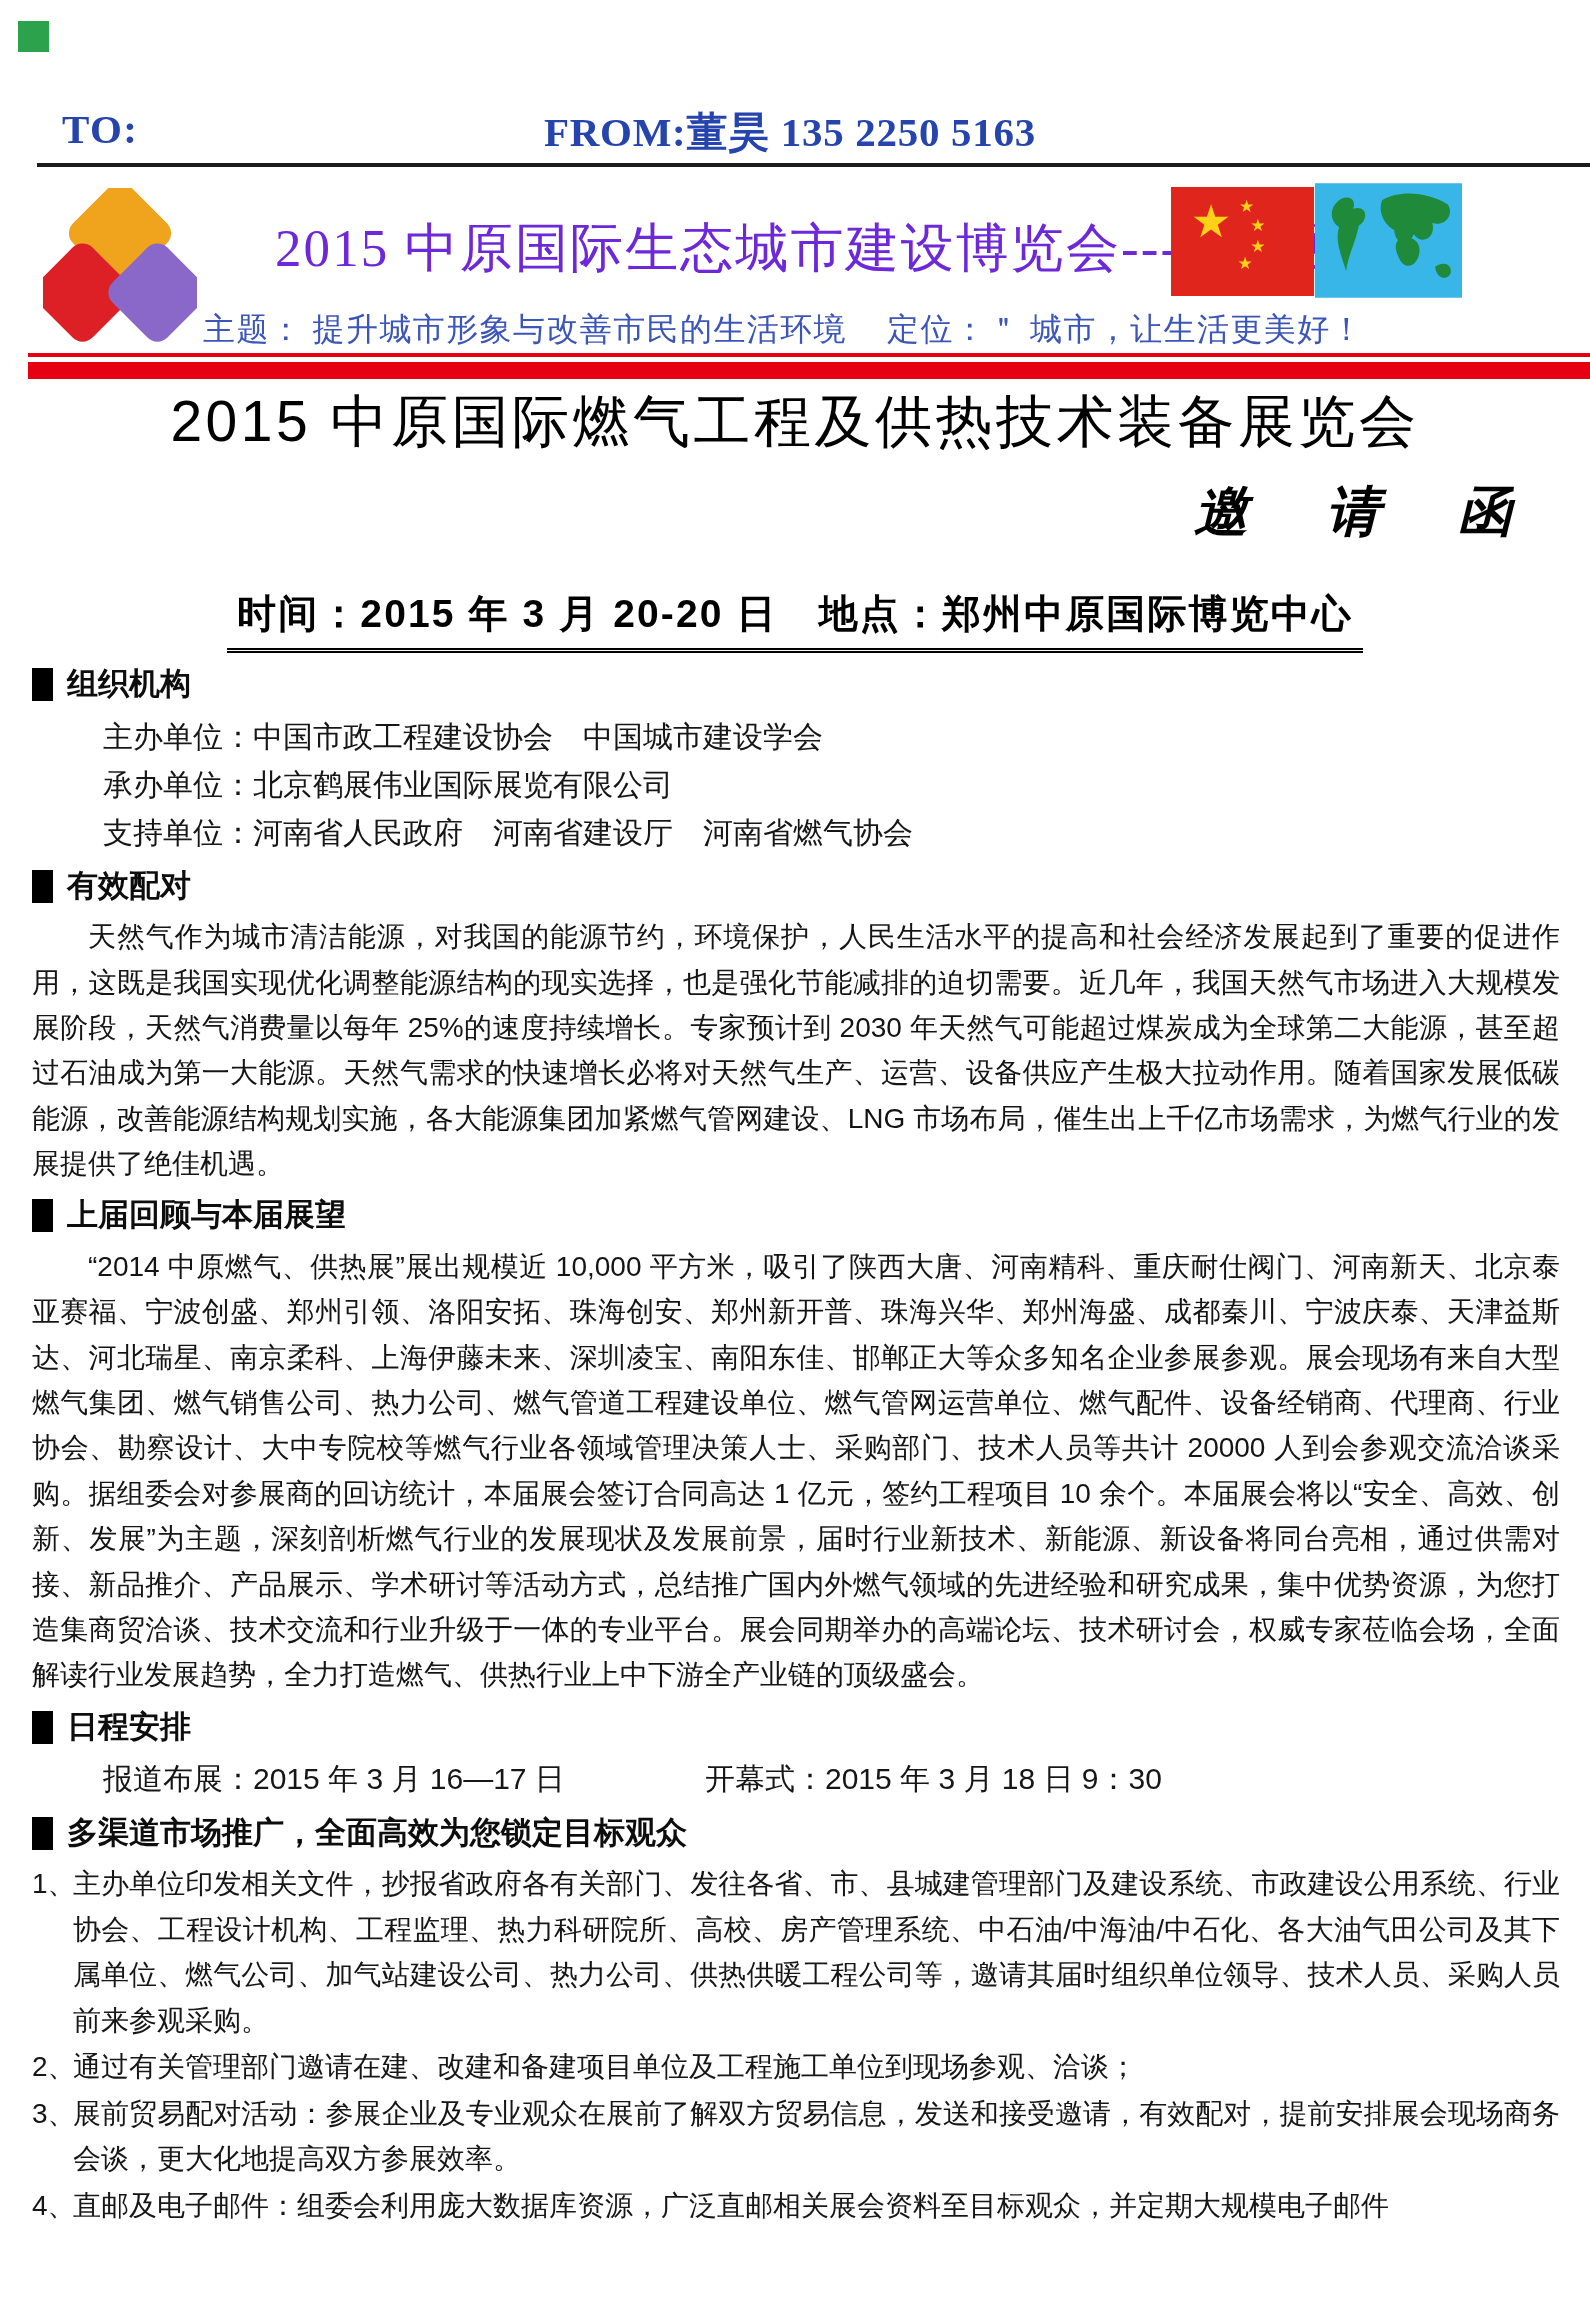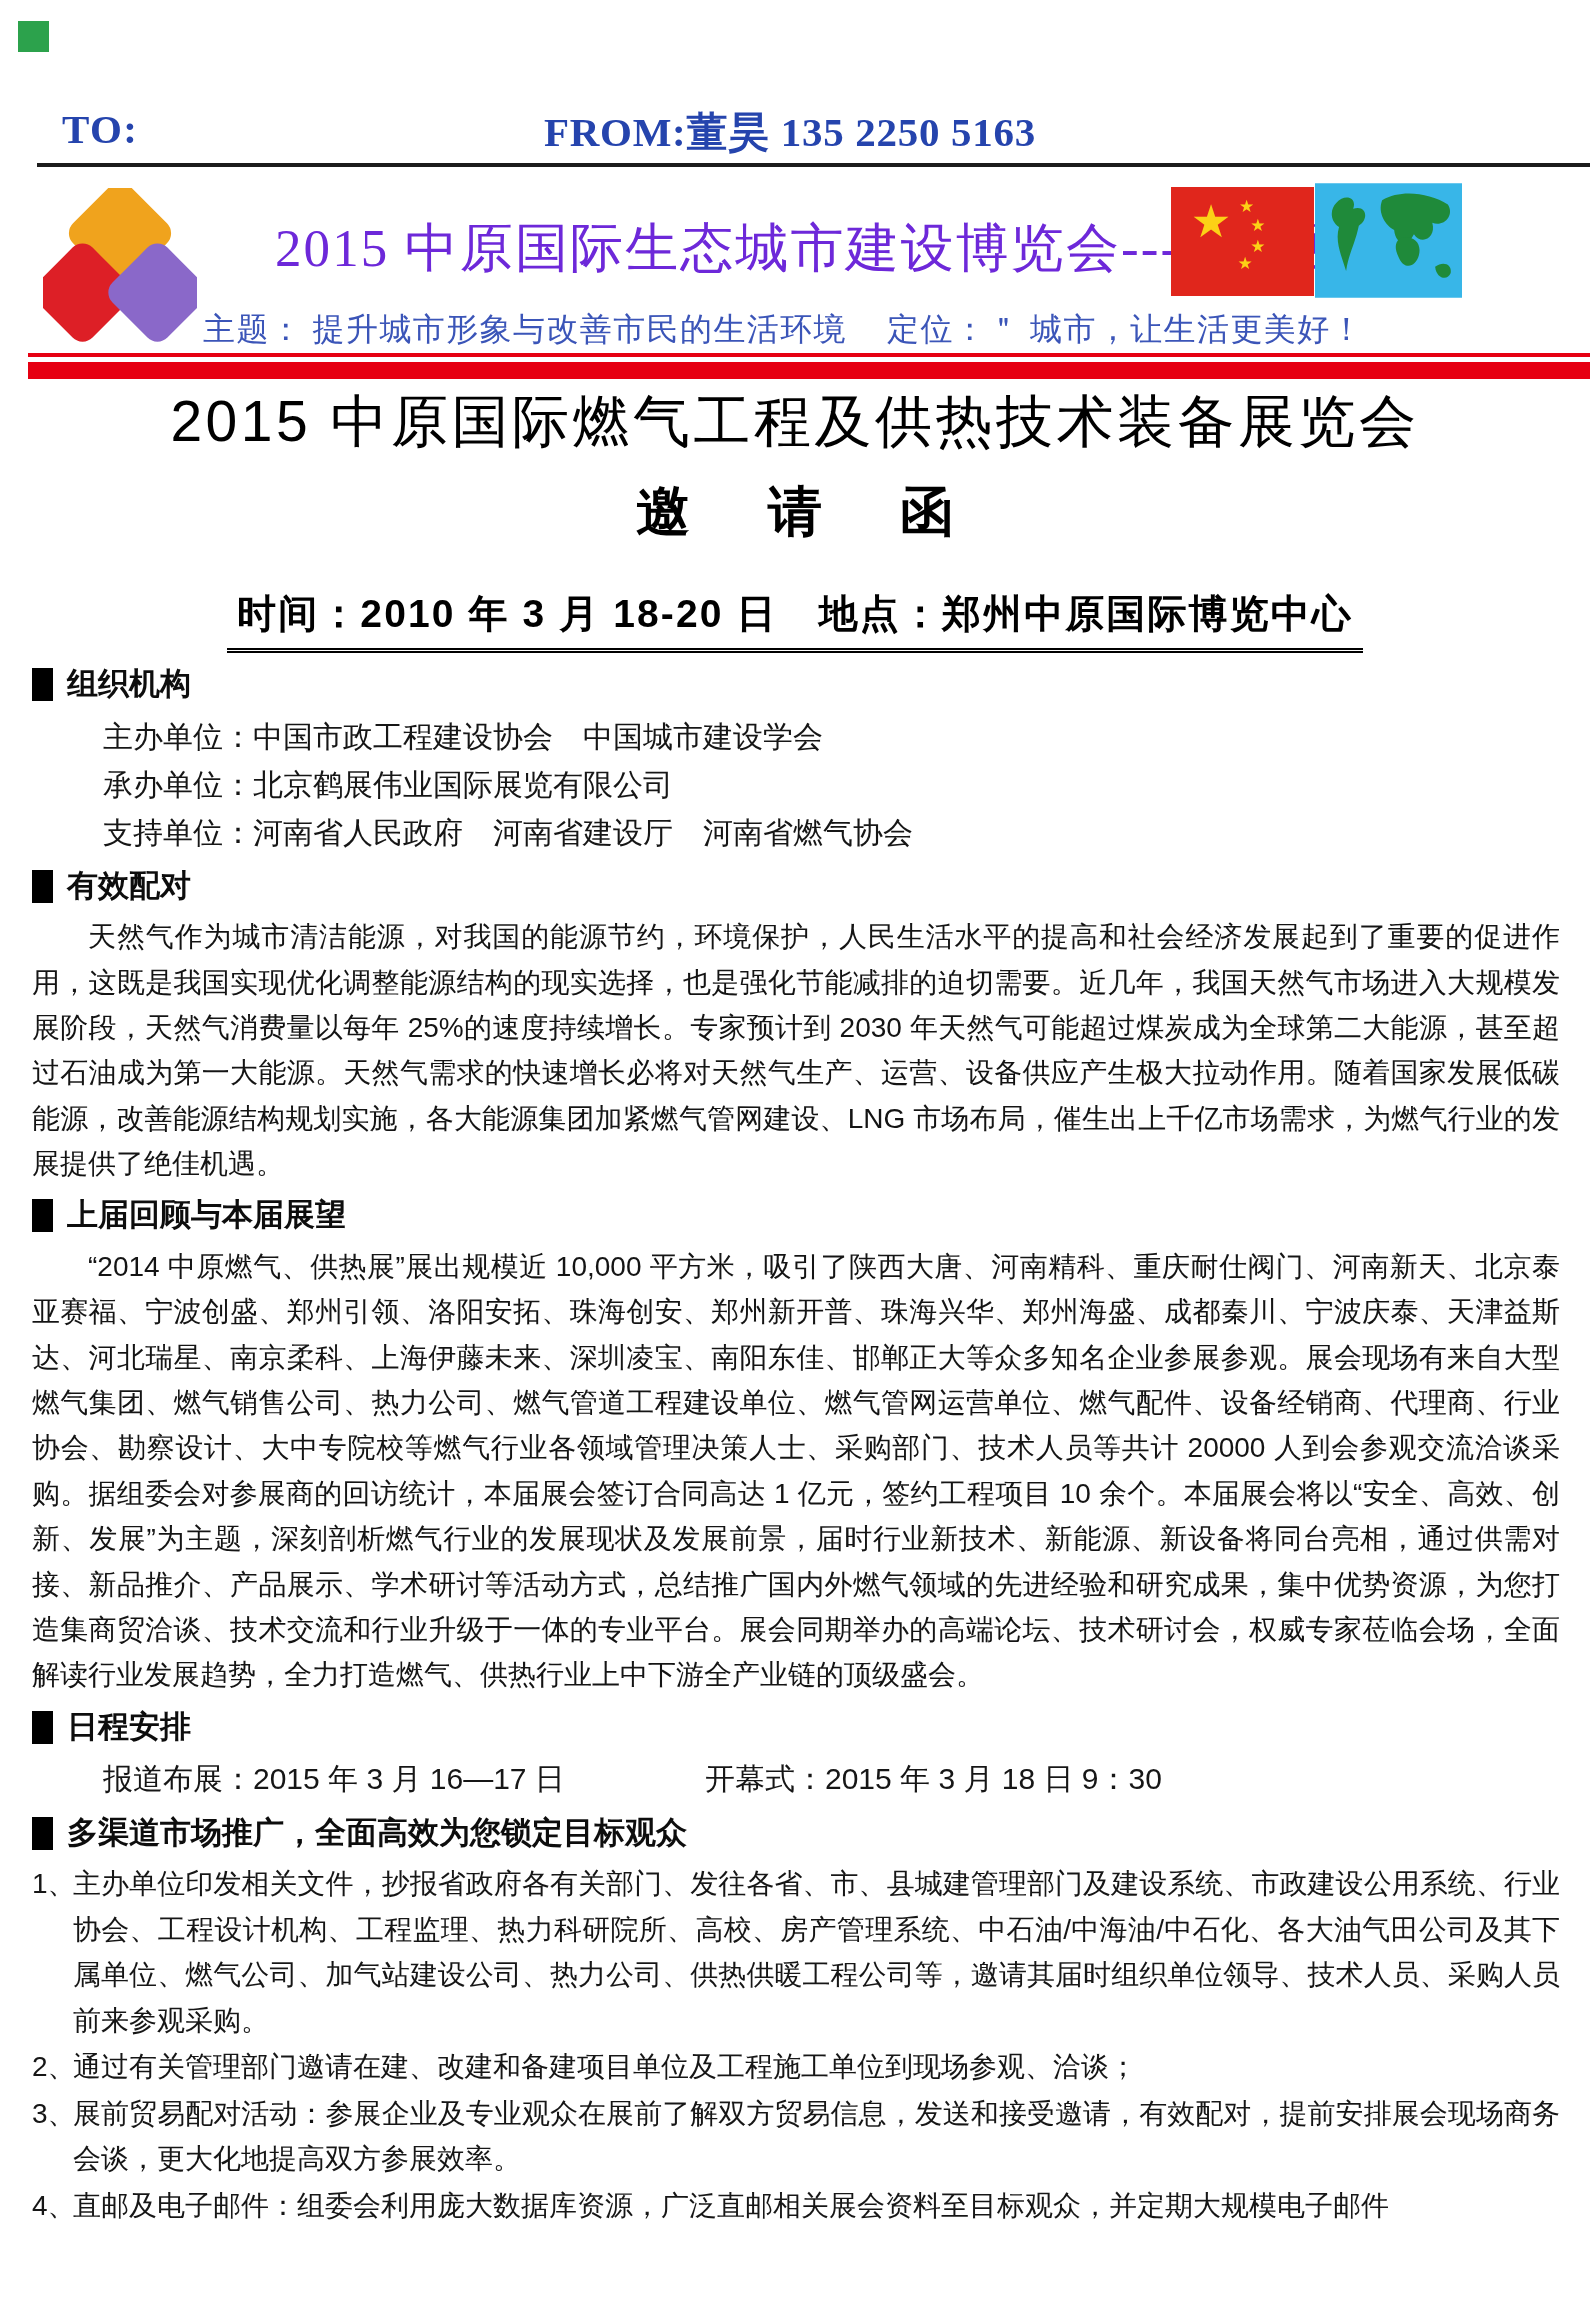--- a/index.html
+++ b/index.html
@@ -45,22 +45,22 @@
   .red-band{position:absolute;left:28px;right:0;top:362px;height:17px;background:#e60012;}
 
   
   .main-title{
     position:absolute;left:0;right:0;top:384px;
     text-align:center;font-size:57px;font-weight:normal;color:#000;
     letter-spacing:3.5px;white-space:nowrap;
   }
   .invitation{
     position:absolute;left:0;right:0;top:476px;
-    text-align:center;font-size:54px;font-weight:bold;color:#000;
-    letter-spacing:78px;text-indent:78px;white-space:nowrap;
+    text-align:right;font-size:54px;font-weight:bold;color:#000;
+    letter-spacing:78px;text-indent:78px;white-space:nowrap;font-style:italic;
   }
   .date-line{position:absolute;left:0;right:0;top:587px;text-align:center;}
   .date-line span{
     display:inline-block;font-size:39px;font-weight:bold;color:#000;
     letter-spacing:2.1px;border-bottom:5px double #000;padding:0 10px 7px 10px;
     white-space:nowrap;
   }
 
   
   .body{position:absolute;left:32px;right:30px;top:655px;}
@@ -122,21 +122,21 @@
   </div>
 
   <div class="theme-line">主题：  提升城市形象与改善市民的生活环境</div>
   <div class="position-line">定位：＂ 城市，让生活更美好！</div>
   <div class="red-thin"></div>
   <div class="red-band"></div>
 
   <div class="main-title">2015 中原国际燃气工程及供热技术装备展览会</div>
   <div class="invitation">邀请函</div>
   <div class="date-line">
-    <span>时间：2010 年 3 月 18-20 日　地点：郑州中原国际博览中心</span>
+    <span>时间：2015 年 3 月 20-20 日　地点：郑州中原国际博览中心</span>
   </div>
 
   <div class="body">
 
     <div class="sec-head">
       <span class="bullet"></span>
       <span>组织机构</span>
     </div>
     <div class="org-row">主办单位：中国市政工程建设协会　中国城市建设学会</div>
     <div class="org-row">承办单位：北京鹤展伟业国际展览有限公司</div>

